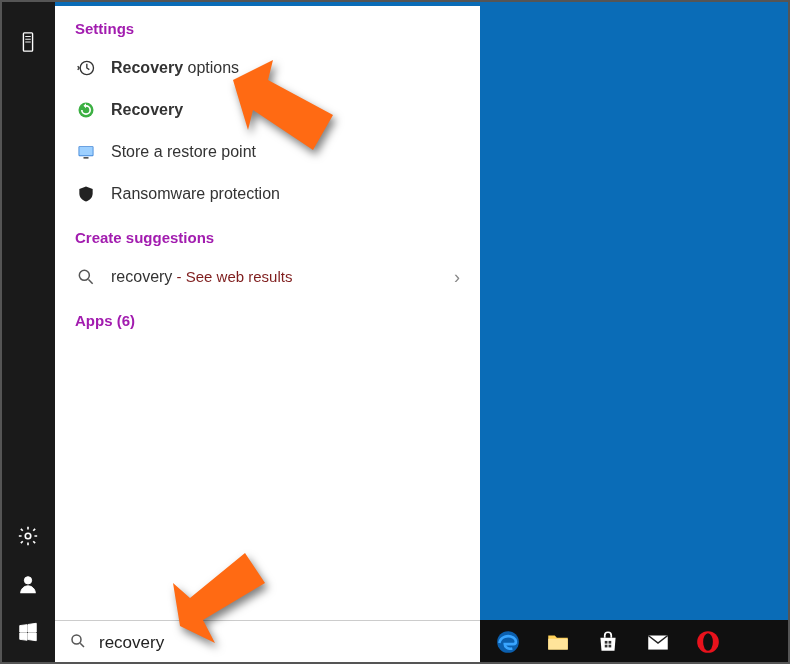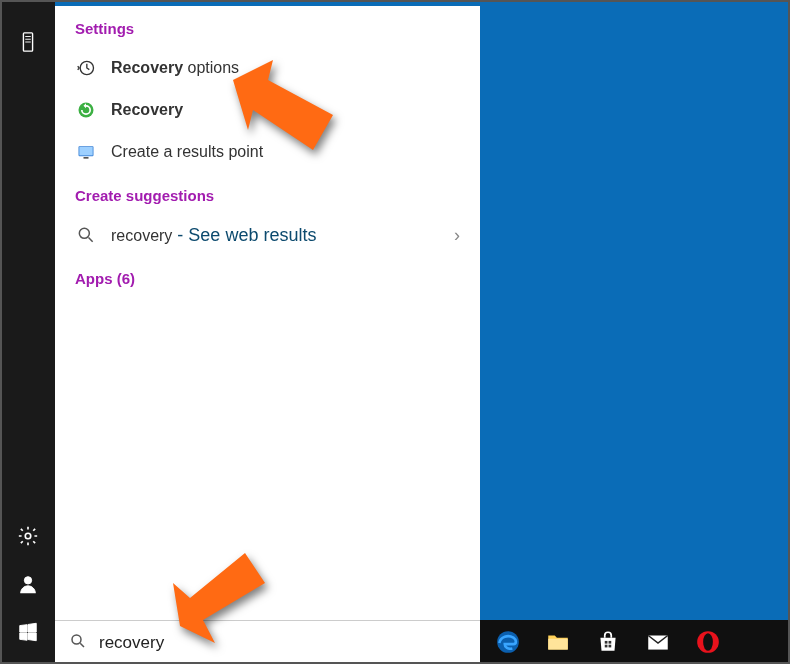--- a/index.html
+++ b/index.html
@@ -27,21 +27,21 @@
     padding: 14px 20px 10px 20px;
   }
   .result {
     display:flex; align-items:center; gap:14px;
     padding: 10px 20px; cursor:pointer;
   }
   .result .ricon { width:22px; height:22px; display:flex; align-items:center; justify-content:center; flex-shrink:0; }
   .result .ricon svg { width:20px; height:20px; }
   .result .rtext { font-size:16px; color:#333; }
   .result .rtext b { font-weight:600; }
-  .result .sub { color:#0c4a6e; font-size:18px; }
+  .result .sub { color:#7f1d1d; font-size:15px; }
   .result .chev { margin-left:auto; color:#888; font-size:18px; }
 
   
   .searchbar {
     height: 44px; border-top:1px solid #ccc;
     display:flex; align-items:center; padding: 0 14px; gap:12px;
     background:#fff;
   }
   .searchbar svg { width:18px; height:18px; stroke:#555; fill:none; stroke-width:2; }
   .searchbar input {
@@ -141,24 +141,32 @@
     </div>
 
     <div class="result">
       <span class="ricon">
         <svg viewBox="0 0 24 24">
             <rect x="3" y="5" width="18" height="12" rx="1" fill="#3b82d6"></rect>
             <rect x="4" y="6" width="16" height="10" fill="#9dd0ff"></rect>
             <rect x="9" y="18" width="6" height="2" fill="#555"></rect>
           </svg>
       </span>
-      <span class="rtext">Create a results point</span>
-    </div>
-
-
+      <span class="rtext">Store a restore point</span>
+    </div>
+
+
+    <div class="result">
+      <span class="ricon">
+        <svg viewBox="0 0 24 24">
+            <path d="M12 3l8 3v5c0 5-3.5 8.5-8 10-4.5-1.5-8-5-8-10V6z" fill="#222"></path>
+          </svg>
+      </span>
+      <span class="rtext">Ransomware protection</span>
+    </div>
 
     <div class="section-header">Create suggestions</div>
 
     <div class="result">
       <span class="ricon">
         <svg viewBox="0 0 24 24">
             <circle cx="10" cy="10" r="6" fill="none" stroke="#555" stroke-width="1.8"></circle>
             <line x1="15" y1="15" x2="20" y2="20" stroke="#555" stroke-width="1.8"></line>
           </svg>
       </span>

